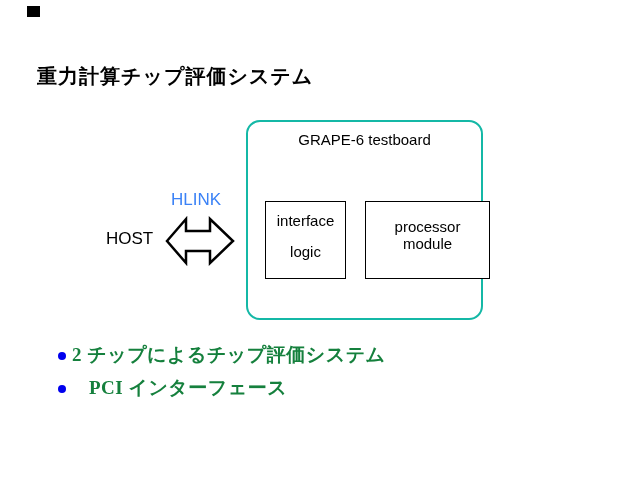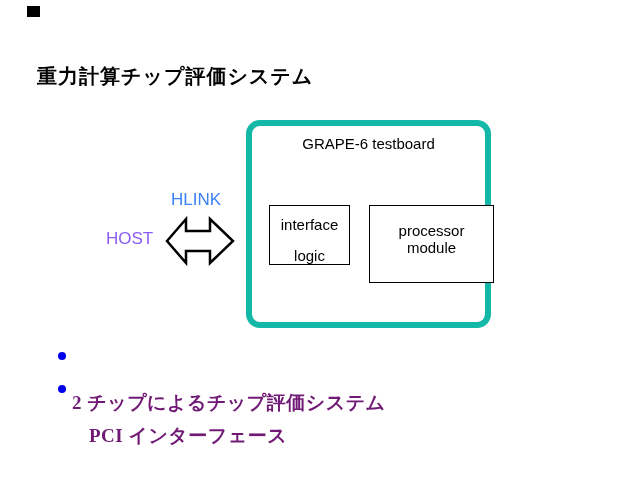--- a/index.html
+++ b/index.html
@@ -19,53 +19,53 @@
 
   #slide-title {
     left: 37px; top: 50px;
     font-size: 20px; font-weight: bold; color: #000000;
     letter-spacing: 1px; white-space: nowrap;
     font-family: "Liberation Sans", sans-serif;
   }
 
   #board {
     left: 246px; top: 120px; width: 233px; height: 196px;
-    border: 6px solid #14b8a6; border-radius: 14px;
+    border: 2px solid #14b8a6; border-radius: 14px;
     background: #ffffff;
   }
   #board-label {
     left: 0; top: 9px; width: 100%;
     text-align: center; font-size: 15px; color: #000000;
     white-space: nowrap;
   }
 
   .chip-box {
     border: 1.5px solid #000000; background: #ffffff;
     box-sizing: border-box;
     display: flex; flex-direction: column; align-items: center;
     font-size: 15px; color: #000000; text-align: center;
   }
-  #interface-box { left: 17px; top: 79px; width: 81px; height: 60px; padding-top: 10px; }
+  #interface-box { left: 17px; top: 79px; width: 81px; height: 78px; padding-top: 10px; }
   #interface-box .line2 { margin-top: 14px; }
   #processor-box { left: 117px; top: 79px; width: 125px; height: 78px; padding-top: 16px; line-height: 17px; }
 
   #hlink-label { left: 171px; top: 190px; font-size: 17px; color: #3b82f6; white-space: nowrap; }
-  #host-label  { left: 106px; top: 229px; font-size: 17px; color: #8b5cf6; white-space: nowrap; }
+  #host-label  { left: 106px; top: 229px; font-size: 17px; color: #000000; white-space: nowrap; }
 
   #hlink-arrow { left: 163px; top: 214px; }
 
   .bullet-line { white-space: nowrap; }
   .bullet-dot {
     width: 8px; height: 8px; border-radius: 50%;
     background: #0000EE;
   }
   .bullet-text {
     font-family: "Liberation Serif", serif;
-    font-weight: bold; font-size: 19px; color: #701a75;
-    letter-spacing: 0.5px; line-height: 24px; margin-top: 48px;
+    font-weight: bold; font-size: 19px; color: #15803d;
+    letter-spacing: 0.5px; line-height: 24px;
   }
   #bullet-dot-1  { left: 58px; top: 352px; }
   #bullet-text-1 { left: 72px; top: 343px; }
   #bullet-dot-2  { left: 58px; top: 385px; }
   #bullet-text-2 { left: 89px; top: 376px; }
 </style>
 </head>
 <body>
 
 <div class="abs" id="corner-mark"></div>

